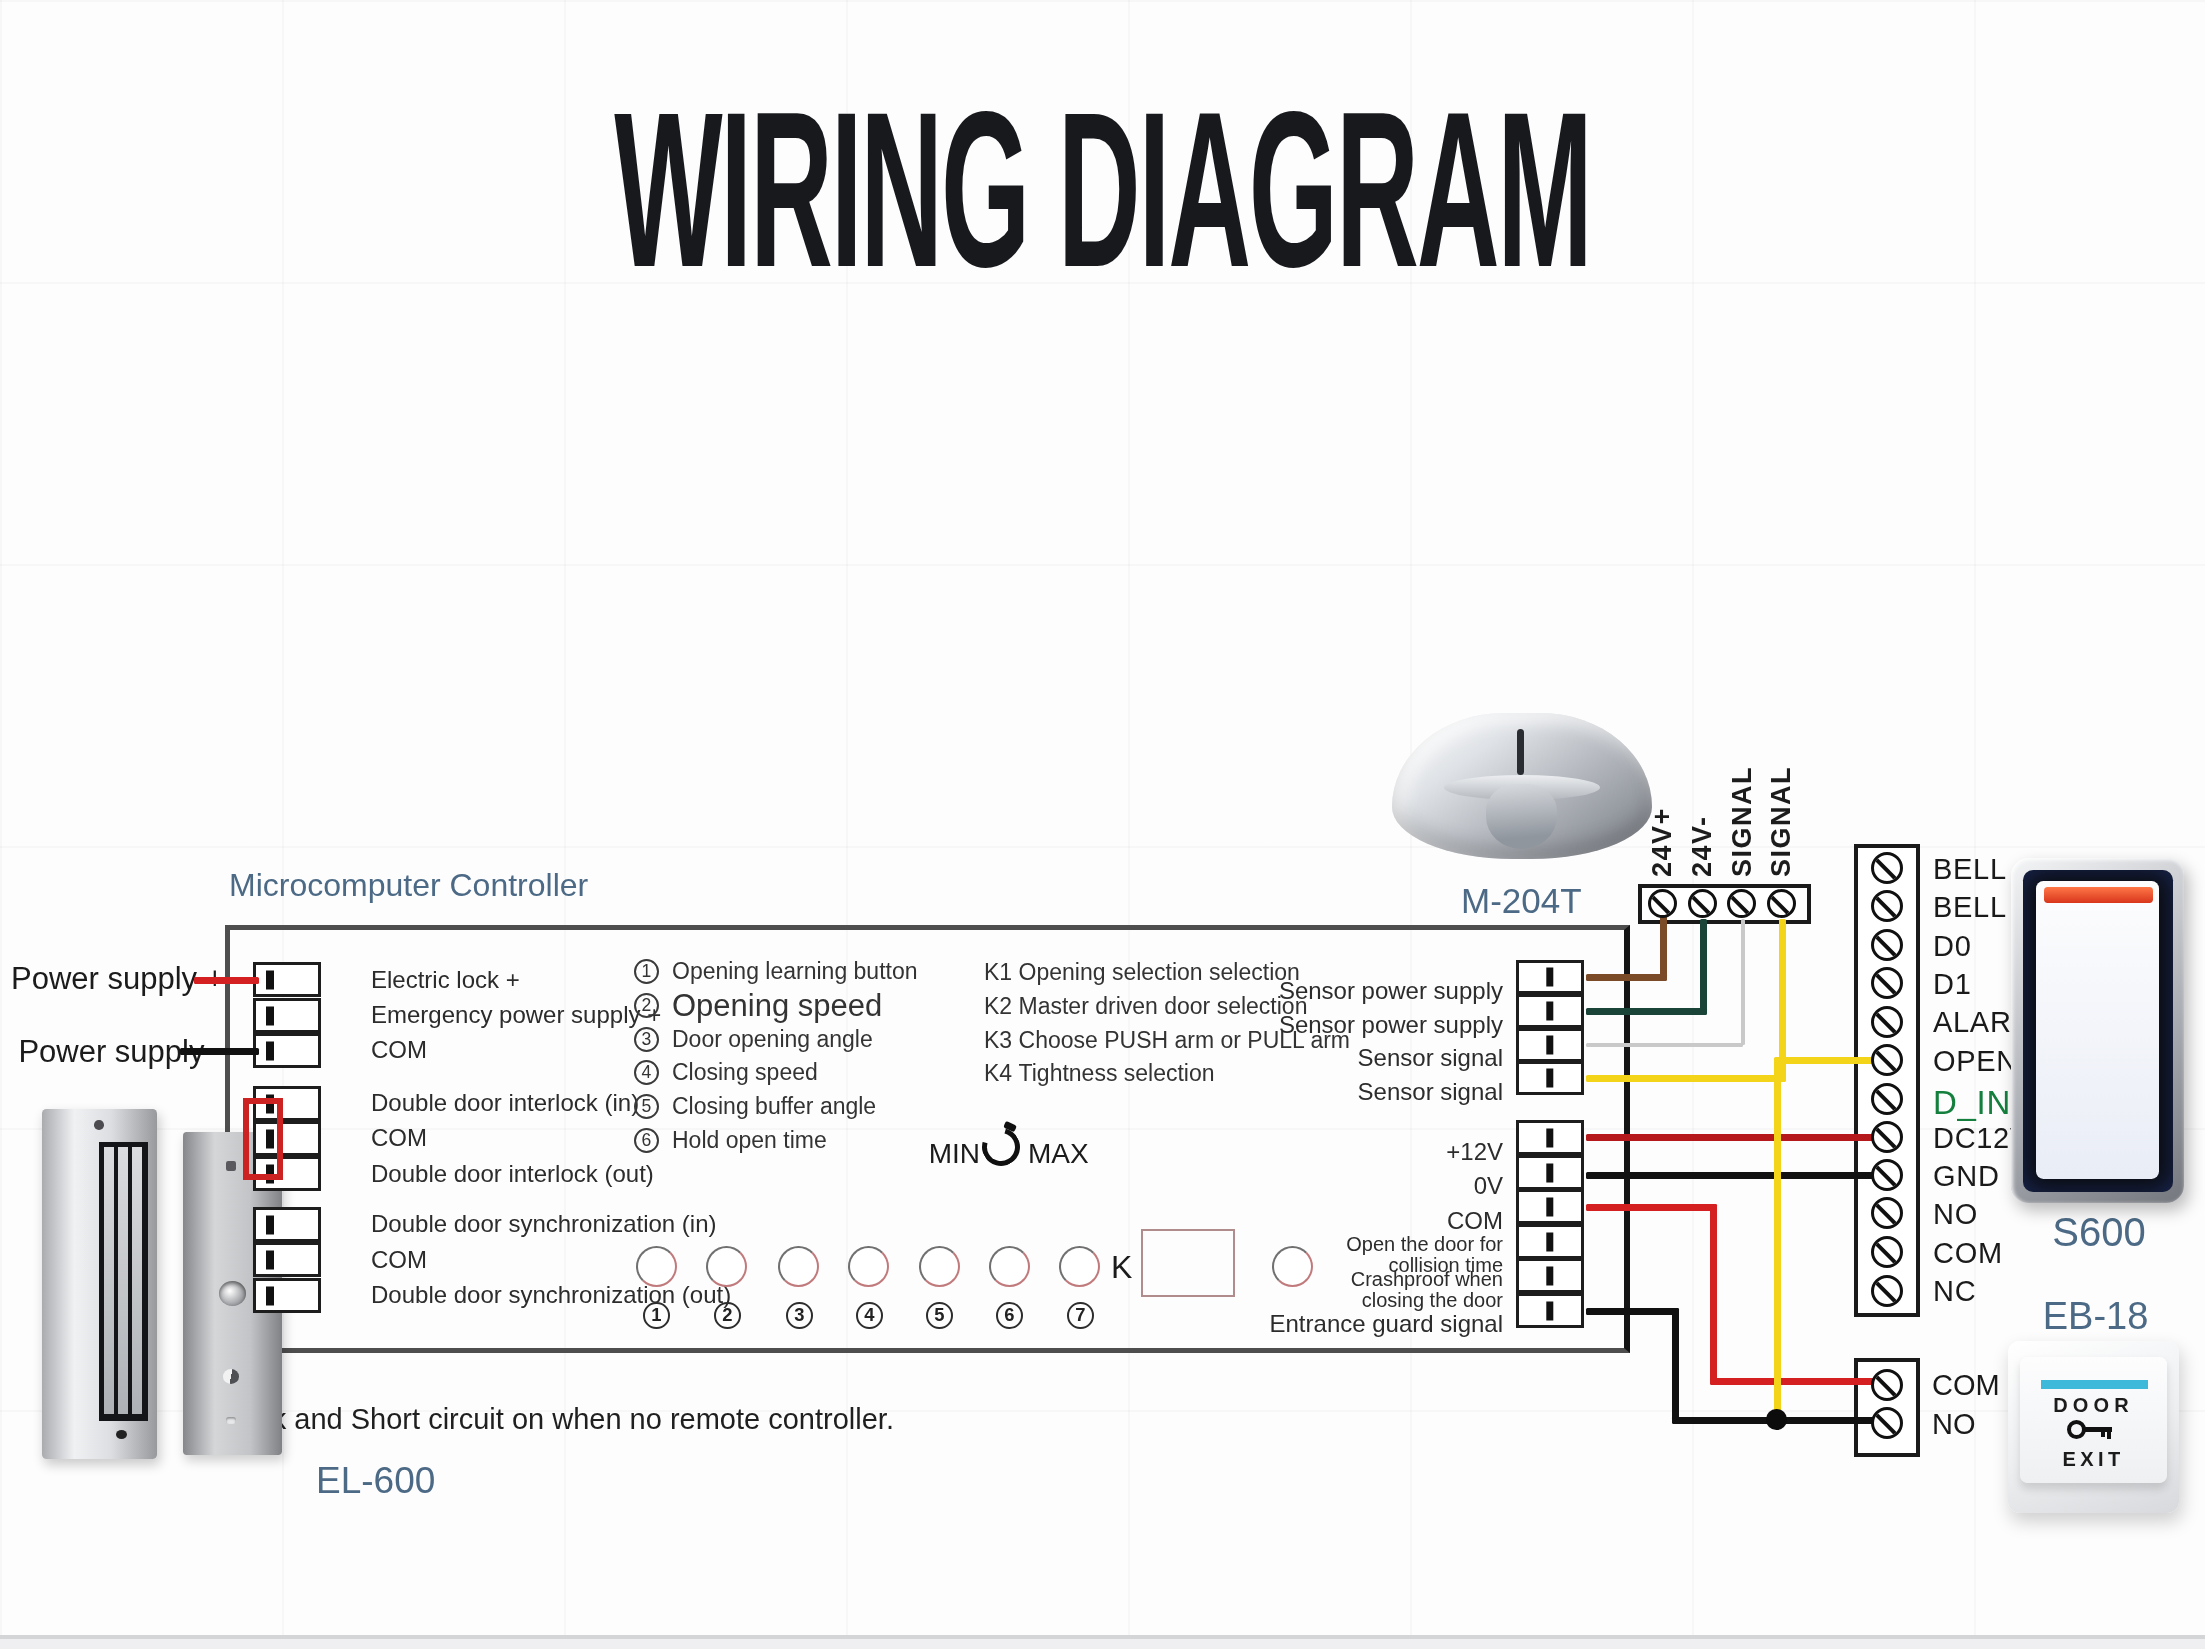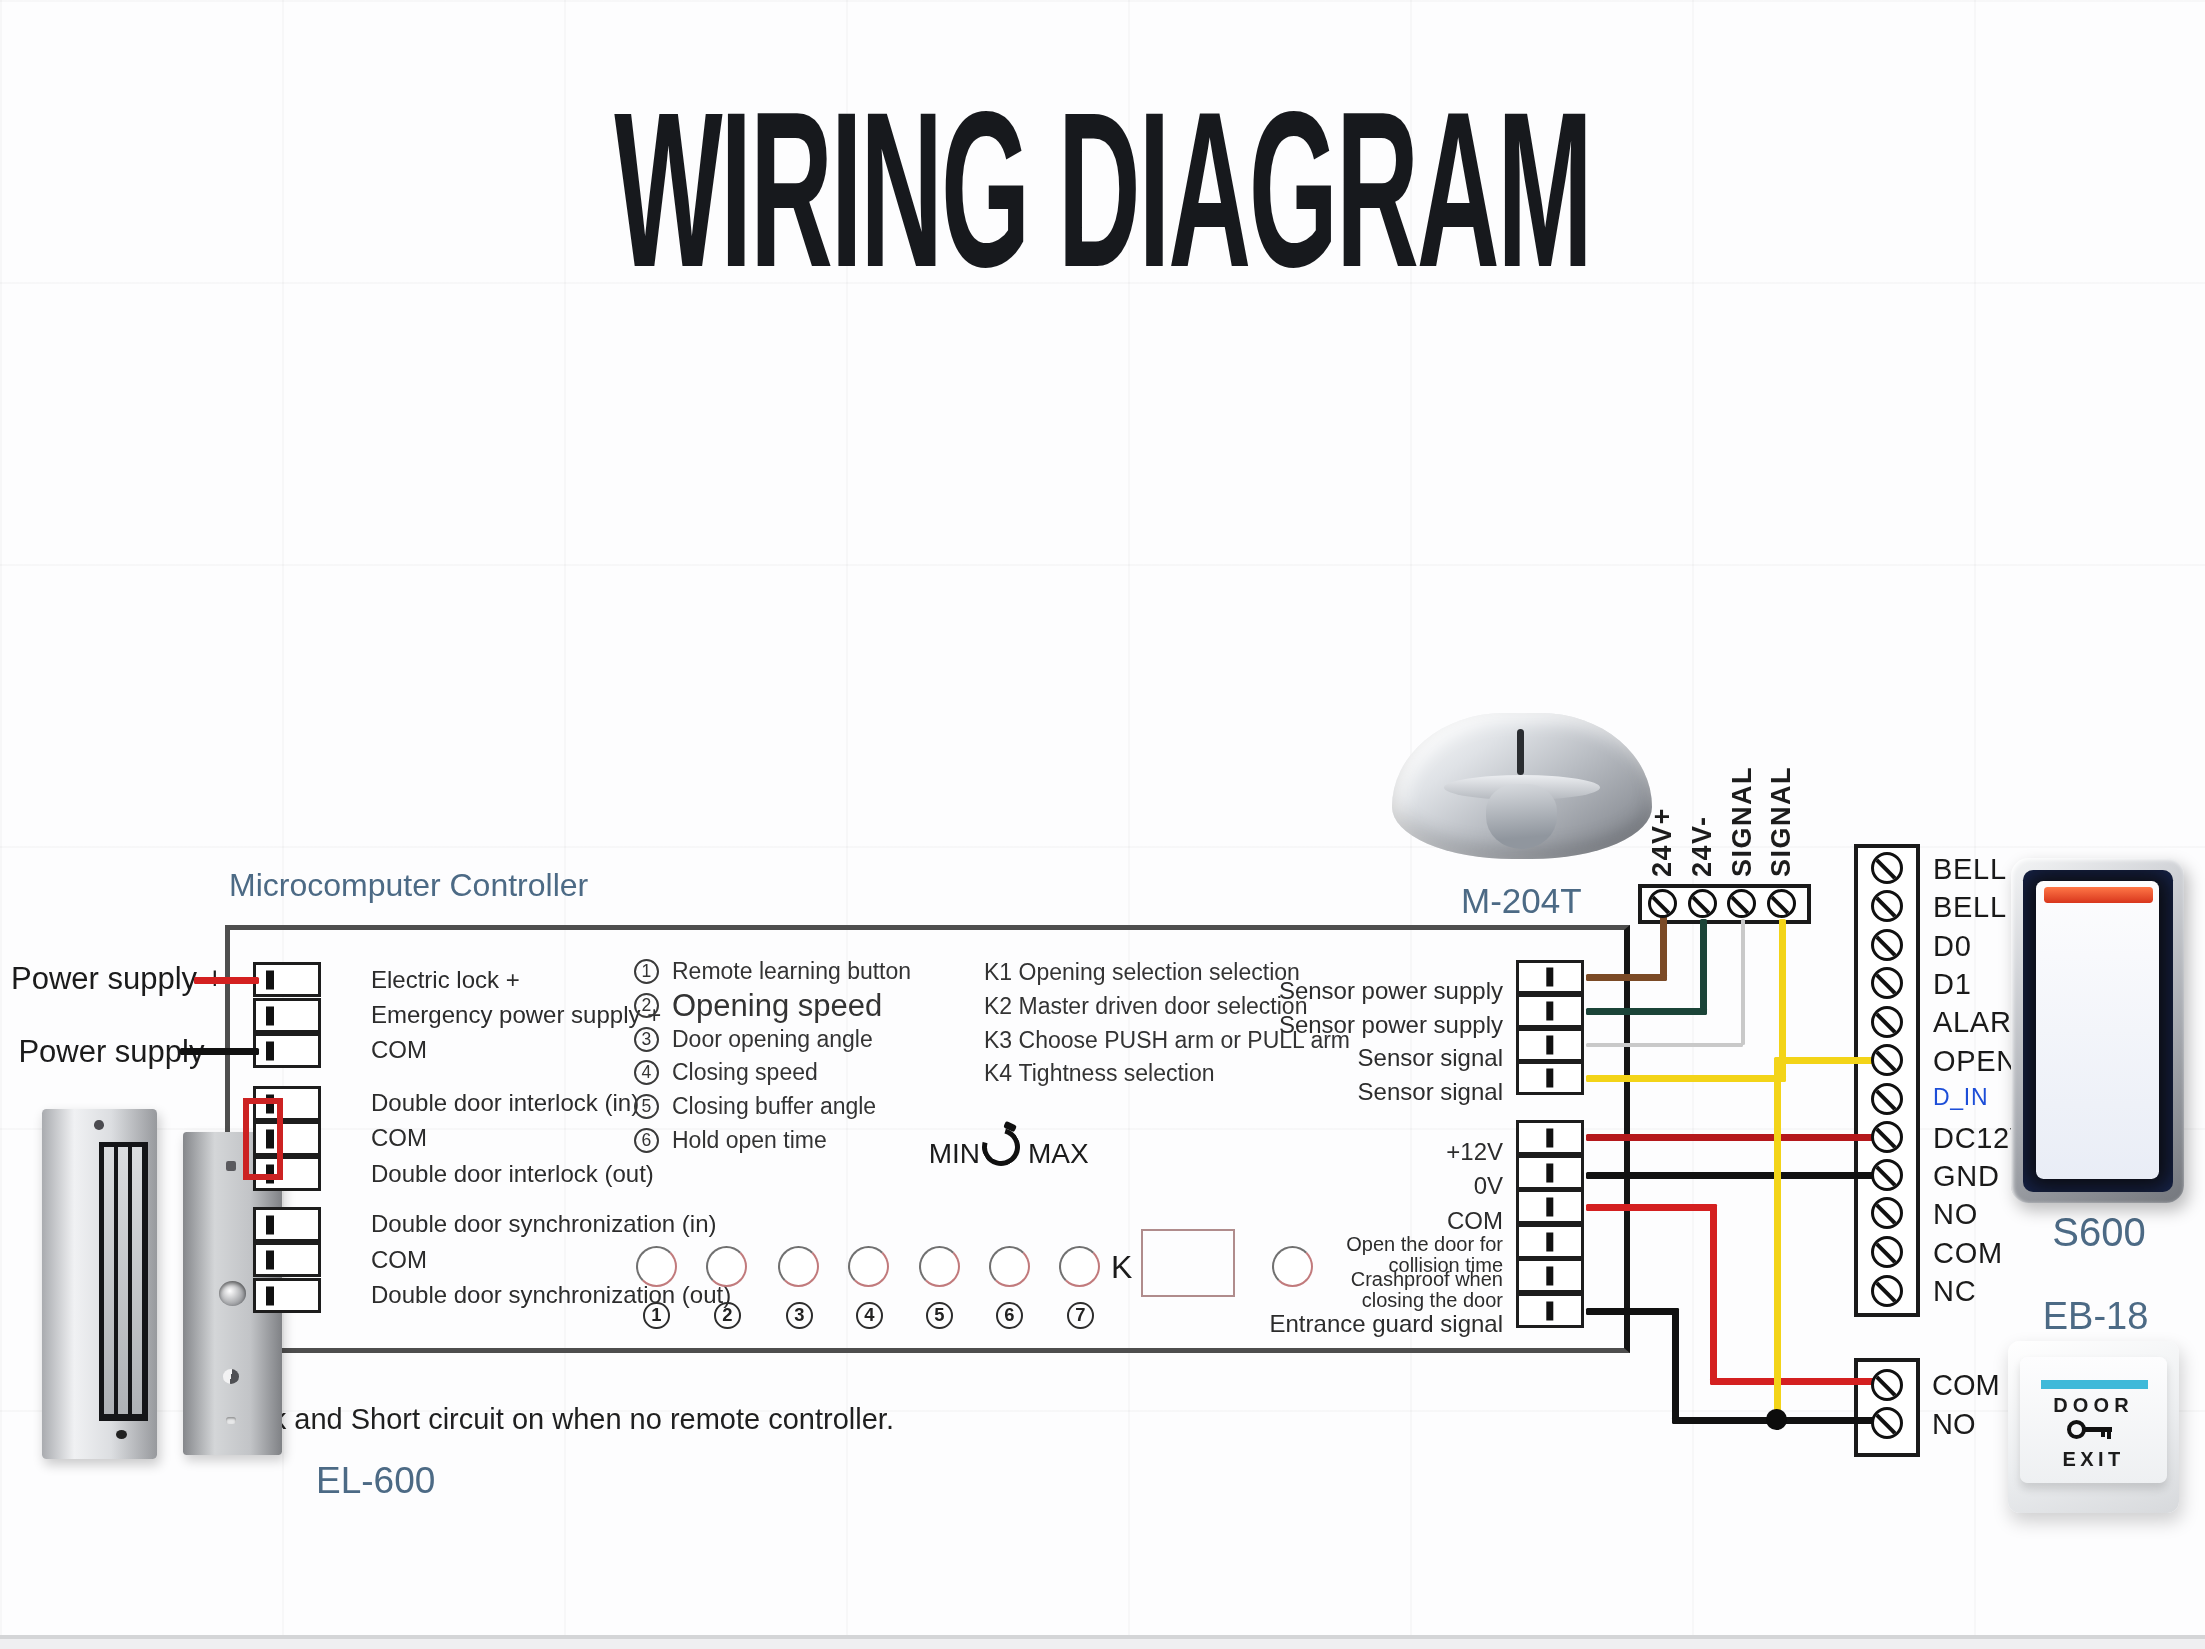--- a/index.html
+++ b/index.html
@@ -79,21 +79,21 @@
   <div class="llab" style="top:1002px;">Emergency power supply +</div>
   <div class="llab" style="top:1037px;">COM</div>
   <div class="llab" style="top:1090px;">Double door interlock (in)</div>
   <div class="llab" style="top:1125px;">COM</div>
   <div class="llab" style="top:1161px;">Double door interlock (out)</div>
   <div class="llab" style="top:1211px;">Double door synchronization (in)</div>
   <div class="llab" style="top:1247px;">COM</div>
   <div class="llab" style="top:1282px;">Double door synchronization (out)</div>
 
   <div class="anum" style="left:634px;top:959px;">1</div>
-  <div class="t" style="left:672px;top:959px;font-size:23px;line-height:25px;color:#333;">Remote learning button</div>
+  <div class="t" style="left:672px;top:959px;font-size:23px;line-height:25px;color:#333;">Opening learning button</div>
   <div class="anum" style="left:634px;top:993px;">2</div>
   <div class="t" style="left:672px;top:993px;font-size:31px;line-height:25px;color:#333;">Opening speed</div>
   <div class="anum" style="left:634px;top:1027px;">3</div>
   <div class="t" style="left:672px;top:1027px;font-size:23px;line-height:25px;color:#333;">Door opening angle</div>
   <div class="anum" style="left:634px;top:1060px;">4</div>
   <div class="t" style="left:672px;top:1060px;font-size:23px;line-height:25px;color:#333;">Closing speed</div>
   <div class="anum" style="left:634px;top:1094px;">5</div>
   <div class="t" style="left:672px;top:1094px;font-size:23px;line-height:25px;color:#333;">Closing buffer angle</div>
   <div class="anum" style="left:634px;top:1128px;">6</div>
   <div class="t" style="left:672px;top:1128px;font-size:23px;line-height:25px;color:#333;">Hold open time</div>
@@ -202,21 +202,21 @@
   <div class="screw" style="left:1871px;top:1159px;"></div>
   <div class="screw" style="left:1871px;top:1197px;"></div>
   <div class="screw" style="left:1871px;top:1236px;"></div>
   <div class="screw" style="left:1871px;top:1275px;"></div>
   <div class="t" style="left:1933px;top:853px;font-size:29px;letter-spacing:0.7px;color:#1a1a1a;">BELL</div>
   <div class="t" style="left:1933px;top:891px;font-size:29px;letter-spacing:0.7px;color:#1a1a1a;">BELL</div>
   <div class="t" style="left:1933px;top:930px;font-size:29px;letter-spacing:0.7px;color:#1a1a1a;">D0</div>
   <div class="t" style="left:1933px;top:968px;font-size:29px;letter-spacing:0.7px;color:#1a1a1a;">D1</div>
   <div class="t" style="left:1933px;top:1006px;font-size:29px;letter-spacing:0.7px;color:#1a1a1a;">ALARM</div>
   <div class="t" style="left:1933px;top:1045px;font-size:29px;letter-spacing:0.7px;color:#1a1a1a;">OPEN</div>
-  <div class="t" style="left:1933px;top:1084px;font-size:23px;letter-spacing:0.7px;color:#1d4ed8;">D_IN</div>
+  <div class="t" style="left:1933px;top:1084px;font-size:33px;letter-spacing:0.7px;color:#15803d;">D_IN</div>
   <div class="t" style="left:1933px;top:1122px;font-size:29px;letter-spacing:0.7px;color:#1a1a1a;">DC12V</div>
   <div class="t" style="left:1933px;top:1160px;font-size:29px;letter-spacing:0.7px;color:#1a1a1a;">GND</div>
   <div class="t" style="left:1933px;top:1198px;font-size:29px;letter-spacing:0.7px;color:#1a1a1a;">NO</div>
   <div class="t" style="left:1933px;top:1237px;font-size:29px;letter-spacing:0.7px;color:#1a1a1a;">COM</div>
   <div class="t" style="left:1933px;top:1275px;font-size:29px;letter-spacing:0.7px;color:#1a1a1a;">NC</div>
 
   <div class="screwblock" style="left:1854px;top:1358px;width:66px;height:99px;"></div>
   <div class="screw" style="left:1871px;top:1369px;"></div>
   <div class="screw" style="left:1871px;top:1407px;"></div>
   <div class="t" style="left:1932px;top:1369px;font-size:29px;color:#1a1a1a;">COM</div>

